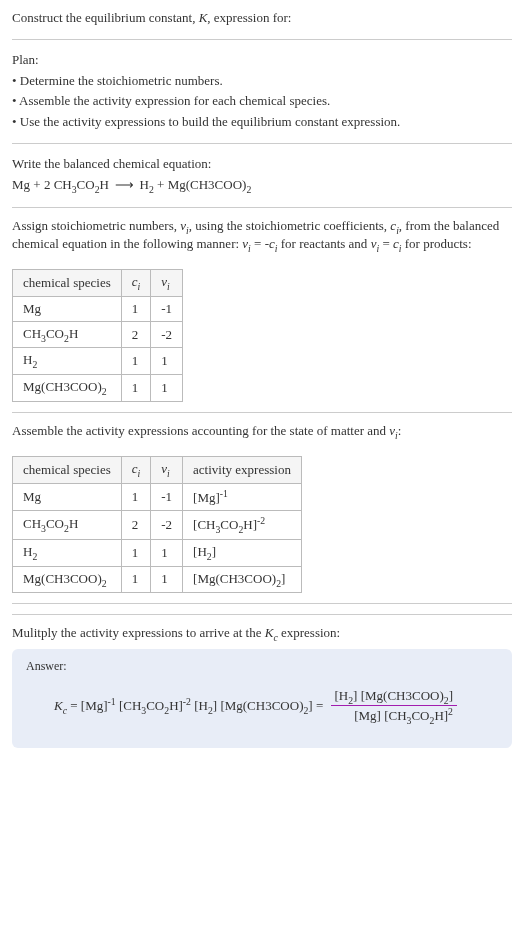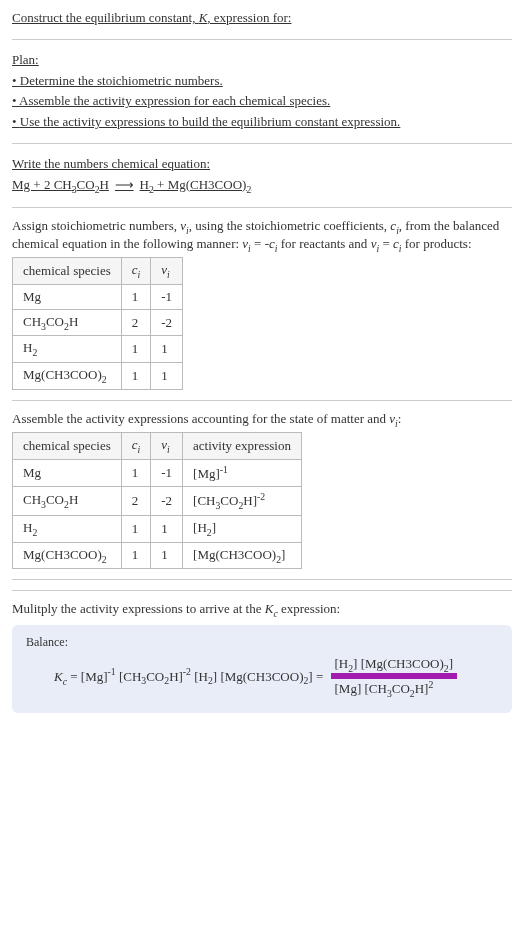--- a/index.html
+++ b/index.html
@@ -19,21 +19,21 @@
     border: none;
     border-top: 1px solid #ccc;
     margin: 10px 0;
   }
   .sub { vertical-align: sub; font-size: 0.75em; }
   .sup { vertical-align: super; font-size: 0.75em; }
   .italic { font-style: italic; }
   .arrow { padding: 0 6px; }
   table.data {
     border-collapse: collapse;
-    margin: 4px 0 0 0;
+    margin: 16px 0 0 0;
     padding-left: 36px;
   }
   table.data th, table.data td {
     border: 1px solid #bbb;
     padding: 4px 10px;
     text-align: left;
     font-weight: normal;
     font-size: 13px;
     white-space: nowrap;
   }
@@ -46,28 +46,28 @@
     padding: 10px 14px 14px 14px;
     margin-top: 6px;
   }
   .answer-label {
     font-size: 12px;
     margin-bottom: 6px;
   }
   .frac {
     display: inline-block;
     vertical-align: middle;
-    text-align: left;
-    margin: 0 4px;
+    text-align: right;
+    margin: 8px 4px;
   }
   .frac .num { display:block; padding: 0 4px; }
-  .frac .den { display:block; border-top:6px solid #a21caf; padding: 0 4px; }
+  .frac .den { display:block; border-top:1px solid #a21caf; padding: 0 4px; }
   .eqline { margin-left: 28px; }
   .nowrap { white-space: nowrap; }
-  .tight { line-height: 1.6; text-decoration: underline; }
+  .tight { line-height: 1.6; }
 </style>
 </head>
 <body>
 
 <div class="block tight">
   <div>
     Construct the equilibrium constant, <span class="italic">K</span>, expression for:
   </div>
 </div>
 
@@ -76,21 +76,21 @@
 <div class="block tight">
   <div>Plan:</div>
   <div>• <span>Determine the stoichiometric numbers.</span></div>
   <div>• <span>Assemble the activity expression for each chemical species.</span></div>
   <div>• <span>Use the activity expressions to build the equilibrium constant expression.</span></div>
 </div>
 
 <hr>
 
 <div class="block tight">
-  <div>Write the numbers chemical equation:</div>
+  <div>Write the balanced chemical equation:</div>
   <div class="nowrap">
     Mg + 2 CH<span class="sub">3</span>CO<span class="sub">2</span>H<span class="arrow">⟶</span>H<span class="sub">2</span> + Mg(CH3COO)<span class="sub">2</span>
   </div>
 </div>
 
 <hr>
 
 <div class="block">
   <div>
     Assign stoichiometric numbers, <span class="italic">ν<span class="sub">i</span></span>, using the stoichiometric coefficients, <span class="italic">c<span class="sub">i</span></span>, from the balanced chemical equation in the following manner: <span class="italic">ν<span class="sub">i</span></span> = -<span class="italic">c<span class="sub">i</span></span> for reactants and <span class="italic">ν<span class="sub">i</span></span> = <span class="italic">c<span class="sub">i</span></span> for products:
@@ -173,21 +173,21 @@
 <div class="block tight">
 </div>
 
 <hr>
 
 <div class="block">
   <span>Mulitply the activity expressions to arrive at the <span class="italic">K<span class="sub">c</span></span> expression:</span>
 </div>
 
 <div class="answer-box">
-  <div class="answer-label">Balance:</div>
+  <div class="answer-label">Answer:</div>
   <div class="eqline nowrap">
     <span class="italic">K<span class="sub">c</span></span> =
     [Mg]<span class="sup">-1</span>
     [CH<span class="sub">3</span>CO<span class="sub">2</span>H]<span class="sup">-2</span>
     [H<span class="sub">2</span>]
     [Mg(CH3COO)<span class="sub">2</span>] =
     <span class="frac">
       <span class="num">[H<span class="sub">2</span>] [Mg(CH3COO)<span class="sub">2</span>]</span>
       <span class="den">[Mg] [CH<span class="sub">3</span>CO<span class="sub">2</span>H]<span class="sup">2</span></span>
     </span>

